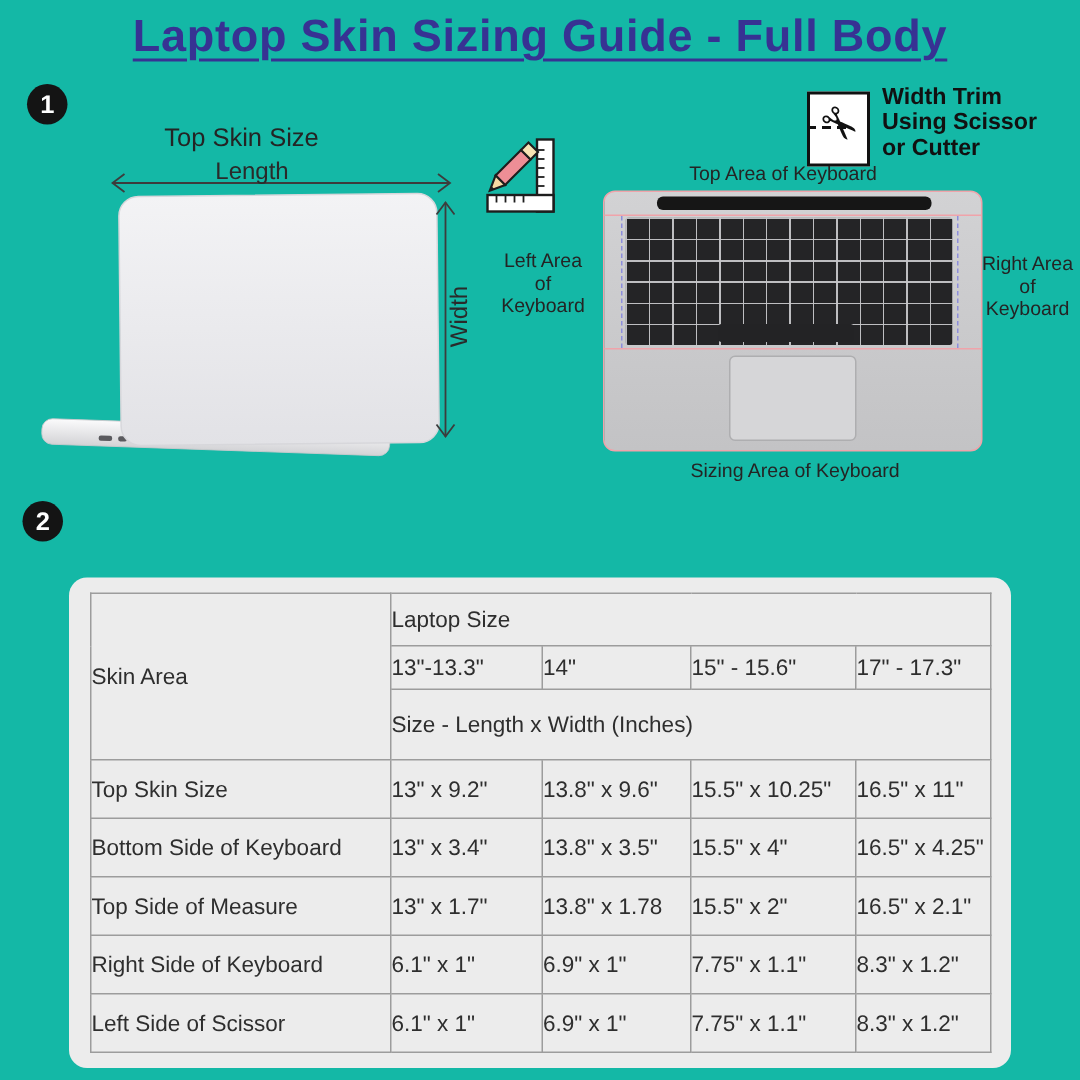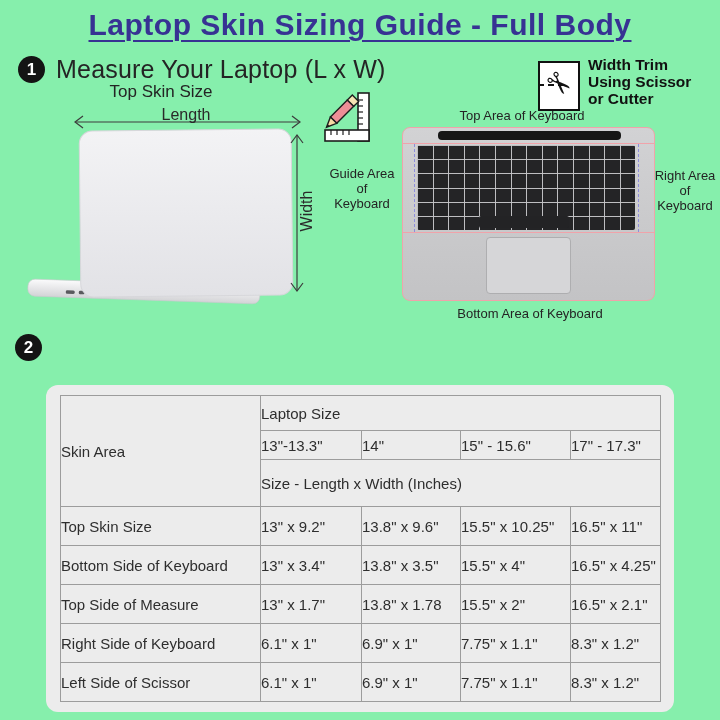--- a/index.html
+++ b/index.html
@@ -1,16 +1,16 @@
 <!DOCTYPE html>
 <html><head>
 <meta charset="utf-8">
 <style>
   html,body{margin:0;padding:0;background:#fff;}
-  #page{position:relative;width:720px;height:720px;background:#86efac;overflow:hidden;
+  #page{position:relative;width:720px;height:720px;background:#14b8a6;overflow:hidden;
         font-family:"Liberation Sans",sans-serif;color:#222;}
 
   
   .title{position:absolute;top:8px;left:0;width:720px;text-align:center;
          font-size:30px;font-weight:600;color:#373293;letter-spacing:.5px;
          text-decoration:underline;text-underline-offset:5px;text-decoration-thickness:2px;}
 
   
   .badge{position:absolute;width:27px;height:27px;border-radius:50%;background:#141414;
          color:#fff;font-weight:bold;font-size:17px;display:flex;align-items:center;justify-content:center;}
@@ -23,21 +23,21 @@
 
   
   .scissors-box{position:absolute;left:538px;top:61px;width:38px;height:46px;border:2px solid #111;background:#fff;}
   .scissors-box .cutline{position:absolute;left:-2px;top:21px;width:26px;border-top:2px dashed #111;}
   .scissors-box .glyph{position:absolute;left:6px;top:6px;font-size:30px;color:#111;
                        transform:rotate(45deg);line-height:30px;}
   .trim-note{position:absolute;left:588px;top:56px;font-size:15.5px;font-weight:bold;color:#111;line-height:17px;}
 
   
   #laptop-svg{position:absolute;left:20px;top:103px;}
-  .length-label{position:absolute;left:106px;top:106px;width:160px;text-align:center;font-size:16px;color:#2a2a2a;}
+  .length-label{position:absolute;left:88px;top:106px;width:160px;text-align:center;font-size:16px;color:#2a2a2a;}
   .width-label{position:absolute;left:277px;top:202px;width:60px;height:18px;text-align:center;
                font-size:16px;color:#2a2a2a;transform:rotate(-90deg);}
 
   
   #pencil-ruler{position:absolute;left:322px;top:88px;}
 
   
   .kb-body{position:absolute;left:402px;top:127px;width:253px;height:174px;border-radius:8px;
            background:linear-gradient(#d2d2d4,#c3c3c5);border:1px solid #f0a3aa;box-sizing:border-box;}
   .kb-hinge{position:absolute;left:35px;top:3px;width:183px;height:9px;background:#161616;border-radius:4px;}
@@ -71,21 +71,20 @@
   td.row-label{font-size:14.5px;font-weight:bold;color:#1f1f1f;text-align:left;padding-left:12px;height:38px;}
 </style>
 </head>
 <body>
 
 <div id="page">
 
   <div class="title">Laptop Skin Sizing Guide - Full Body</div>
 
   <div id="badge1" class="badge">1</div>
-  <div id="heading1" class="step-heading">Measure Your Laptop (L x W)</div>
   <div class="sub-label">Top Skin Size</div>
 
   <div class="scissors-box">
     <div class="cutline"></div>
     <div class="glyph">✂</div>
   </div>
   <div class="trim-note">
     <div>Width Trim</div>
     <div>Using Scissor</div>
     <div>or Cutter</div>
@@ -154,30 +153,30 @@
     <div class="kb-keys">
       <div class="kb-spacebar"></div>
     </div>
     <div class="kb-blue-left"></div>
     <div class="kb-blue-right"></div>
     <div class="kb-pink-bottom"></div>
     <div class="kb-trackpad"></div>
   </div>
   <div id="kb-label-top" class="kb-label">Top Area of Keyboard</div>
   <div id="kb-label-left" class="kb-label">
-    <div>Guide Area</div>
+    <div>Left Area</div>
     <div>of</div>
     <div>Keyboard</div>
   </div>
   <div id="kb-label-right" class="kb-label">
     <div>Right Area</div>
     <div>of</div>
     <div>Keyboard</div>
   </div>
-  <div id="kb-label-bottom" class="kb-label">Bottom Area of Keyboard</div>
+  <div id="kb-label-bottom" class="kb-label">Sizing Area of Keyboard</div>
 
   <div id="badge2" class="badge">2</div>
 
   <div class="table-card">
     <table class="sizes">
       <colgroup>
         <col style="width:200px">
           <col style="width:101px">
           <col style="width:99px">
         <col style="width:110px">

